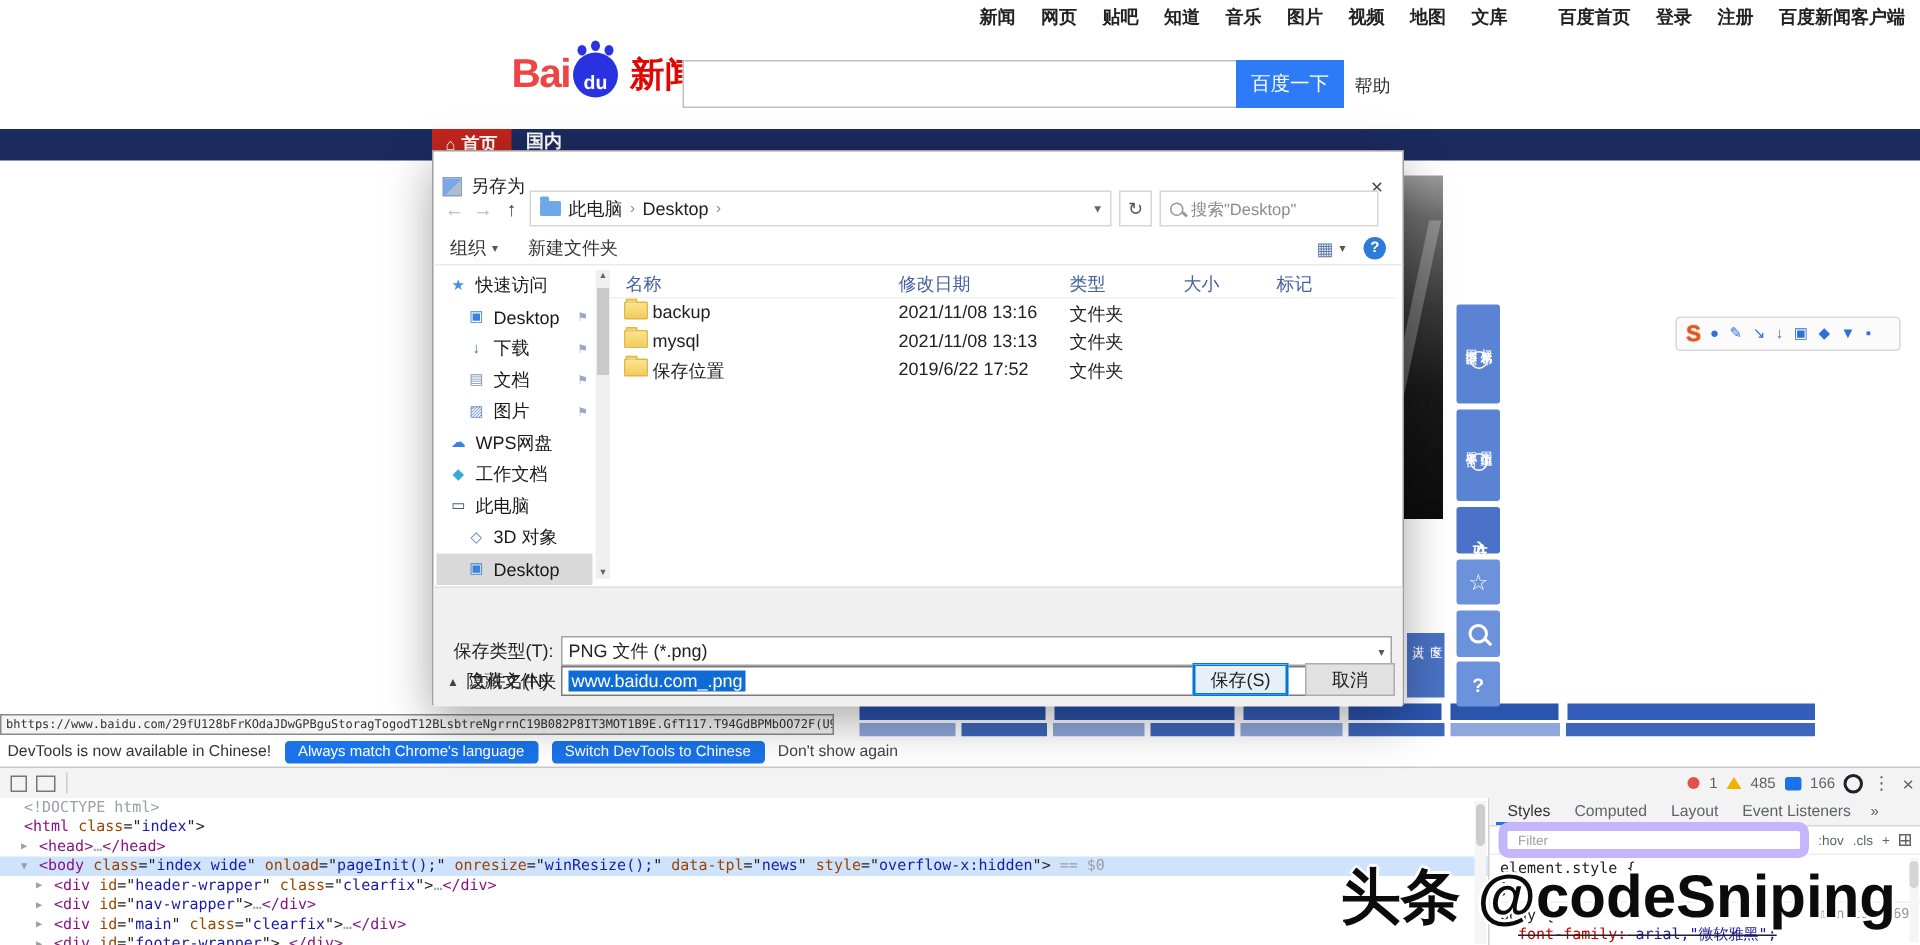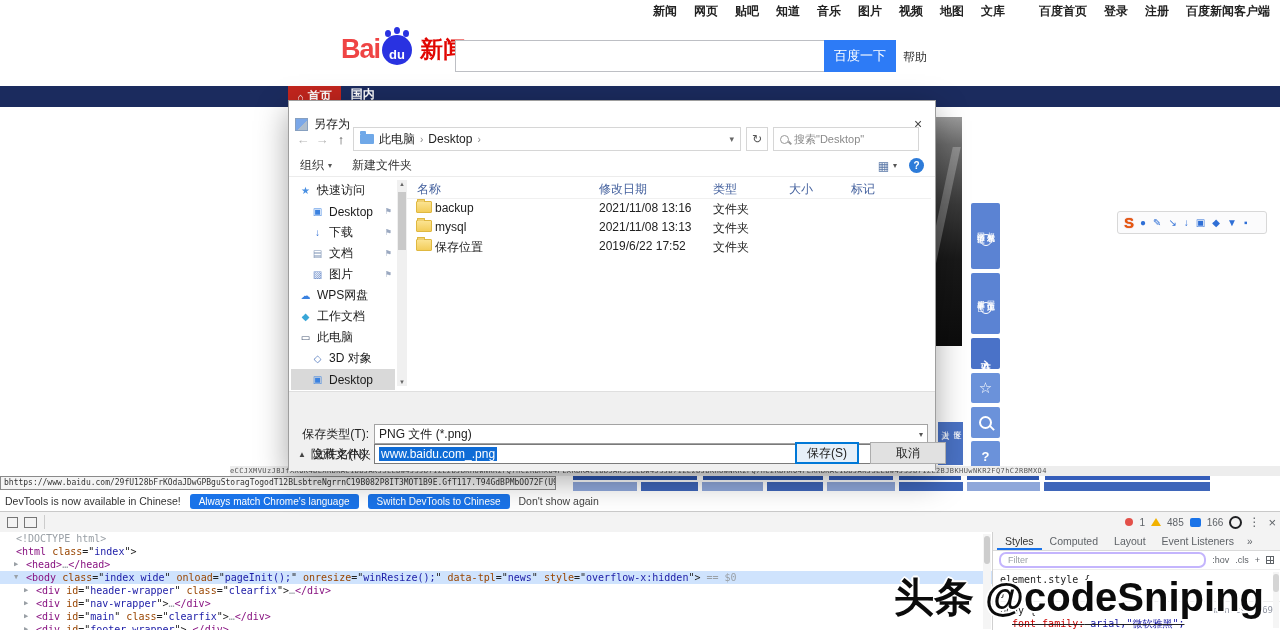--- a/index.html
+++ b/index.html
@@ -105,21 +105,21 @@
   .fld-row{position:absolute;left:0;width:100%;height:20px;display:flex;align-items:center;}
   .fld-label{width:80px;text-align:right;font-size:12px;color:#222;margin-right:5px;flex:none;}
   .combo{display:flex;align-items:center;width:554px;height:20px;background:#fff;border:1px solid #7a7a7a;box-sizing:border-box;padding:0 4px;font-size:12px;color:#222;}
   .combo .selspan{background:#0f6cd6;color:#fff;padding:0 2px;white-space:nowrap;}
   .combo .ccaret{margin-left:auto;font-size:8px;color:#555;}
   .combo.type{border-color:#a3a3a3;}
   .hide-folders{position:absolute;left:9px;top:54px;display:flex;align-items:center;gap:5px;font-size:12px;color:#222;cursor:pointer;}
   .hf-caret{font-size:8px;color:#444;}
   .dlg-btn{position:absolute;top:50px;height:22px;font-size:12px;color:#222;background:#e1e1e1;display:flex;align-items:center;justify-content:center;cursor:pointer;box-sizing:border-box;}
   .btn-save{left:506px;width:64px;border:1px solid #0078d7;box-shadow:0 0 0 1px #0078d7 inset;background:#e7f0f9;}
-  .btn-cancel{left:581px;width:76px;border:1px solid #adadad;}
+  .btn-cancel{left:581px;width:60px;border:1px solid #adadad;}
 
   
   .strip1{left:230px;top:466px;width:1050px;height:10px;font-family:"DejaVu Sans Mono",monospace;font-size:7px;line-height:10px;color:#555;white-space:nowrap;overflow:hidden;letter-spacing:.4px;background:#ededed;}
   .strip2{left:0;top:476px;width:556px;height:14px;border:1px solid #8a8a8a;background:#f4f4f4;font-family:"DejaVu Sans Mono",monospace;font-size:8px;line-height:12px;color:#333;white-space:nowrap;overflow:hidden;box-sizing:border-box;padding:0 3px;}
   .infobar{left:0;top:491px;width:1280px;height:20px;display:flex;align-items:center;gap:9px;padding-left:5px;box-sizing:border-box;font-size:10.5px;color:#333;background:#fff;}
   .ib-btn{background:#1a73e8;color:#fff;border-radius:3px;padding:2px 9px;font-size:10px;cursor:pointer;white-space:nowrap;}
   .ib-dismiss{color:#444;cursor:pointer;}
 
   
   .devtools{left:0;top:511px;width:1280px;height:119px;background:#fff;border-top:1px solid #c9c9c9;box-sizing:border-box;}
@@ -143,21 +143,21 @@
   .cl.ind2{padding-left:36px;} .cl.ind2 .arw{left:24px;}
   .ct{color:#881280;} .ca{color:#994500;} .cv{color:#1a1aa6;} .cg{color:#9aa0a6;} .cp{color:#222;}
   .dt-lscroll{position:absolute;left:983px;top:22px;width:8px;height:95px;background:#f5f5f5;}
   .dt-lscroll .thumb{position:absolute;left:1px;top:2px;width:6px;height:28px;background:#cdcdcd;border-radius:3px;}
   .dt-right{position:absolute;left:992px;top:20px;width:288px;height:99px;border-left:1px solid #d0d0d0;box-sizing:border-box;background:#fff;}
   .st-tabbar{height:18px;background:#f3f3f3;border-bottom:1px solid #dadada;display:flex;align-items:stretch;padding-left:4px;}
   .st-tab{display:flex;align-items:center;padding:0 8px;font-size:10.5px;color:#5f6368;cursor:pointer;white-space:nowrap;}
   .st-tab.active{color:#333;box-shadow:inset 0 -2px 0 #1a73e8;}
   .st-more{display:flex;align-items:center;font-size:10px;color:#5f6368;padding:0 5px;cursor:pointer;}
   .st-filter{height:18px;display:flex;align-items:center;gap:6px;padding:0 6px;border-bottom:1px solid #eee;}
-  .filter-box{flex:1;height:12px;line-height:12px;border:2px solid #c4b5fd;border-radius:7px;font-size:9px;color:#9aa0a6;padding:0 7px;}
+  .filter-box{flex:1;height:12px;line-height:12px;border:6px solid #c4b5fd;border-radius:7px;font-size:9px;color:#9aa0a6;padding:0 7px;}
   .st-chip{font-size:9px;color:#5f6368;cursor:pointer;}
   .grid-ic{width:8px;height:8px;border:1px solid #5f6368;box-sizing:border-box;background:linear-gradient(#5f6368,#5f6368) 50% 0/1px 100% no-repeat,linear-gradient(#5f6368,#5f6368) 0 50%/100% 1px no-repeat;}
   .st-rules{position:relative;padding:3px 7px;font-family:"DejaVu Sans Mono",monospace;font-size:10px;line-height:13px;color:#222;}
   .rule-src{float:right;color:#9196a3;font-size:9px;}
   .prop-line{padding-left:12px;text-decoration:line-through;}
   .prop-name{color:#c80000;}
   .prop-val{color:#1a1aa6;}
   .rule-div{border-top:1px solid #eee;margin:2px -7px;}
   .dt-rscroll{position:absolute;right:1px;top:40px;width:6px;height:56px;background:#f5f5f5;}
   .dt-rscroll .thumb{position:absolute;left:0;top:2px;width:6px;height:18px;background:#d5d5d5;border-radius:3px;}
@@ -438,21 +438,20 @@
       </div>
       <div class="hide-folders">
         <span class="hf-caret">▲</span>
         <span>隐藏文件夹</span>
       </div>
       <div class="dlg-btn btn-save">保存(S)</div>
       <div class="dlg-btn btn-cancel">取消</div>
     </div>
   </div>
 
-  <div class="abs strip1">eCCJXMVUzJBJfXXOK4BLXRBKAC1BBJAKJSLLBw4J3JB71ZL2BJBKHUwNKR2FQ7hC2RBMXO4PLXRBKAC1BBJAKJSLLBw4J3JB71ZL2BJBKHUwNKR2FQ7hC2RBMXO4PLXRBKAC1BBJAKJSLLBw4J3JB71ZL2BJBKHUwNKR2FQ7hC2RBMXO4</div>
   <div class="abs strip2">bhttps://www.baidu.com/29fU128bFrKOdaJDwGPBguStoragTogodT12BLsbtreNgrrnC19B082P8IT3MOT1B9E.GfT117.T94GdBPMbOO72F(U9B_1</div>
 
   <div class="abs infobar">
     <span>DevTools is now available in Chinese!</span>
     <span class="ib-btn">Always match Chrome's language</span>
     <span class="ib-btn">Switch DevTools to Chinese</span>
     <span class="ib-dismiss">Don't show again</span>
   </div>
 
   <div class="abs devtools">

